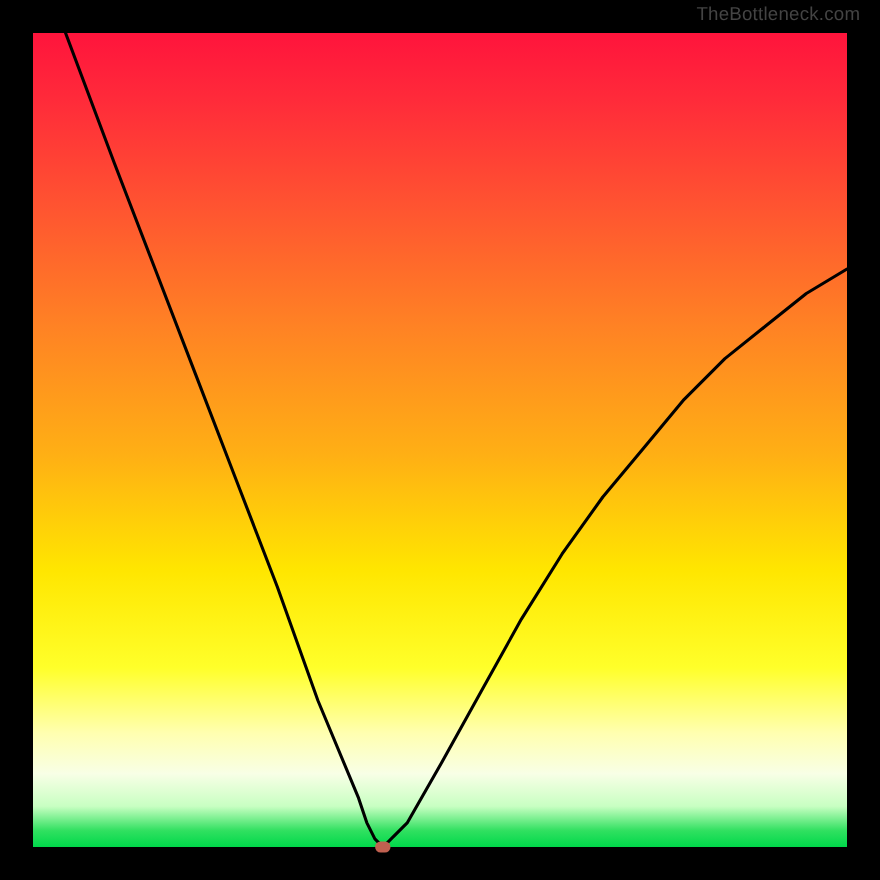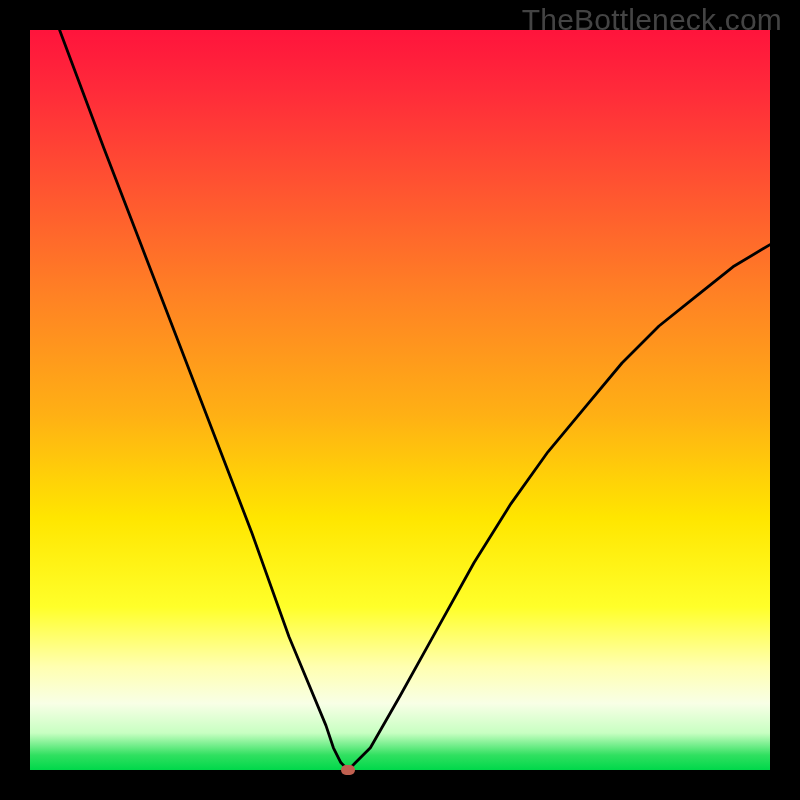--- a/index.html
+++ b/index.html
@@ -9,21 +9,21 @@
     background: #000;
     position: relative;
     font-family: Arial, sans-serif;
     overflow: hidden;
   }
   .watermark {
     position: absolute;
     top: 3px;
     right: 18px;
     color: #444;
-    font-size: 30px;
+    font-size: 17px;
     letter-spacing: 0.2px;
     z-index: 10;
   }
   .plot-area {
     position: absolute;
     left: 30px;
     top: 30px;
     width: 740px;
     height: 740px;
     background: linear-gradient(to bottom,

